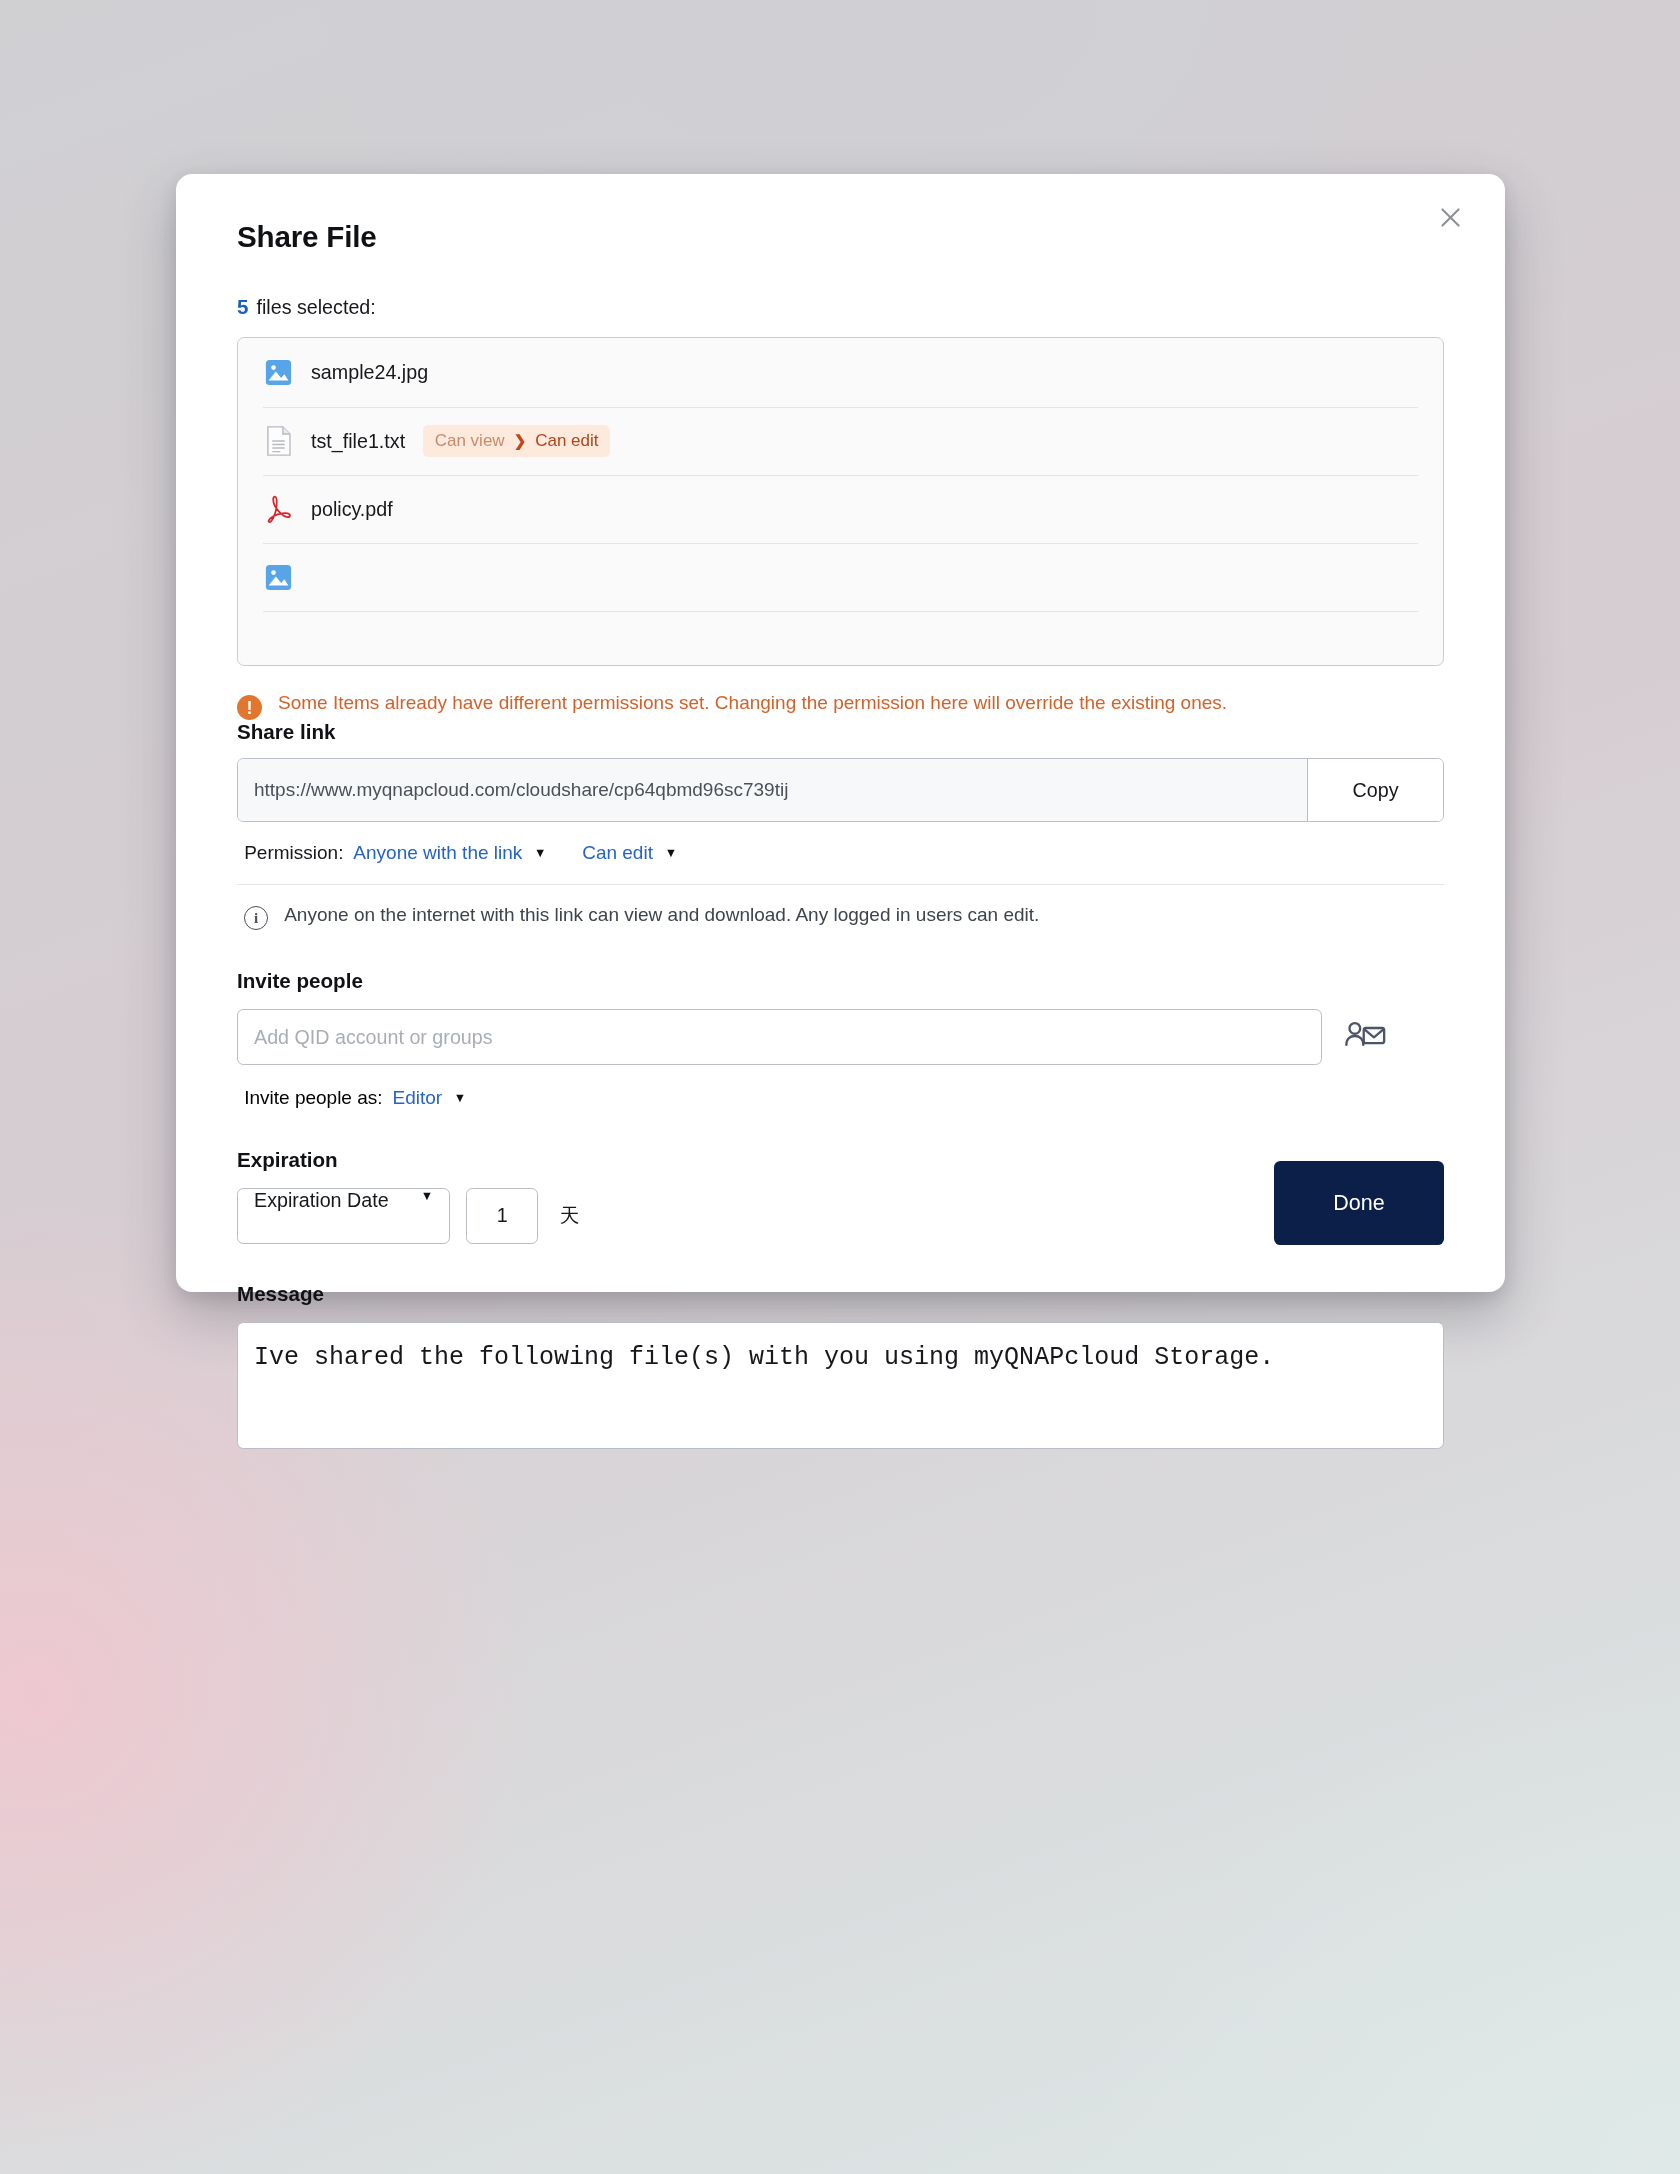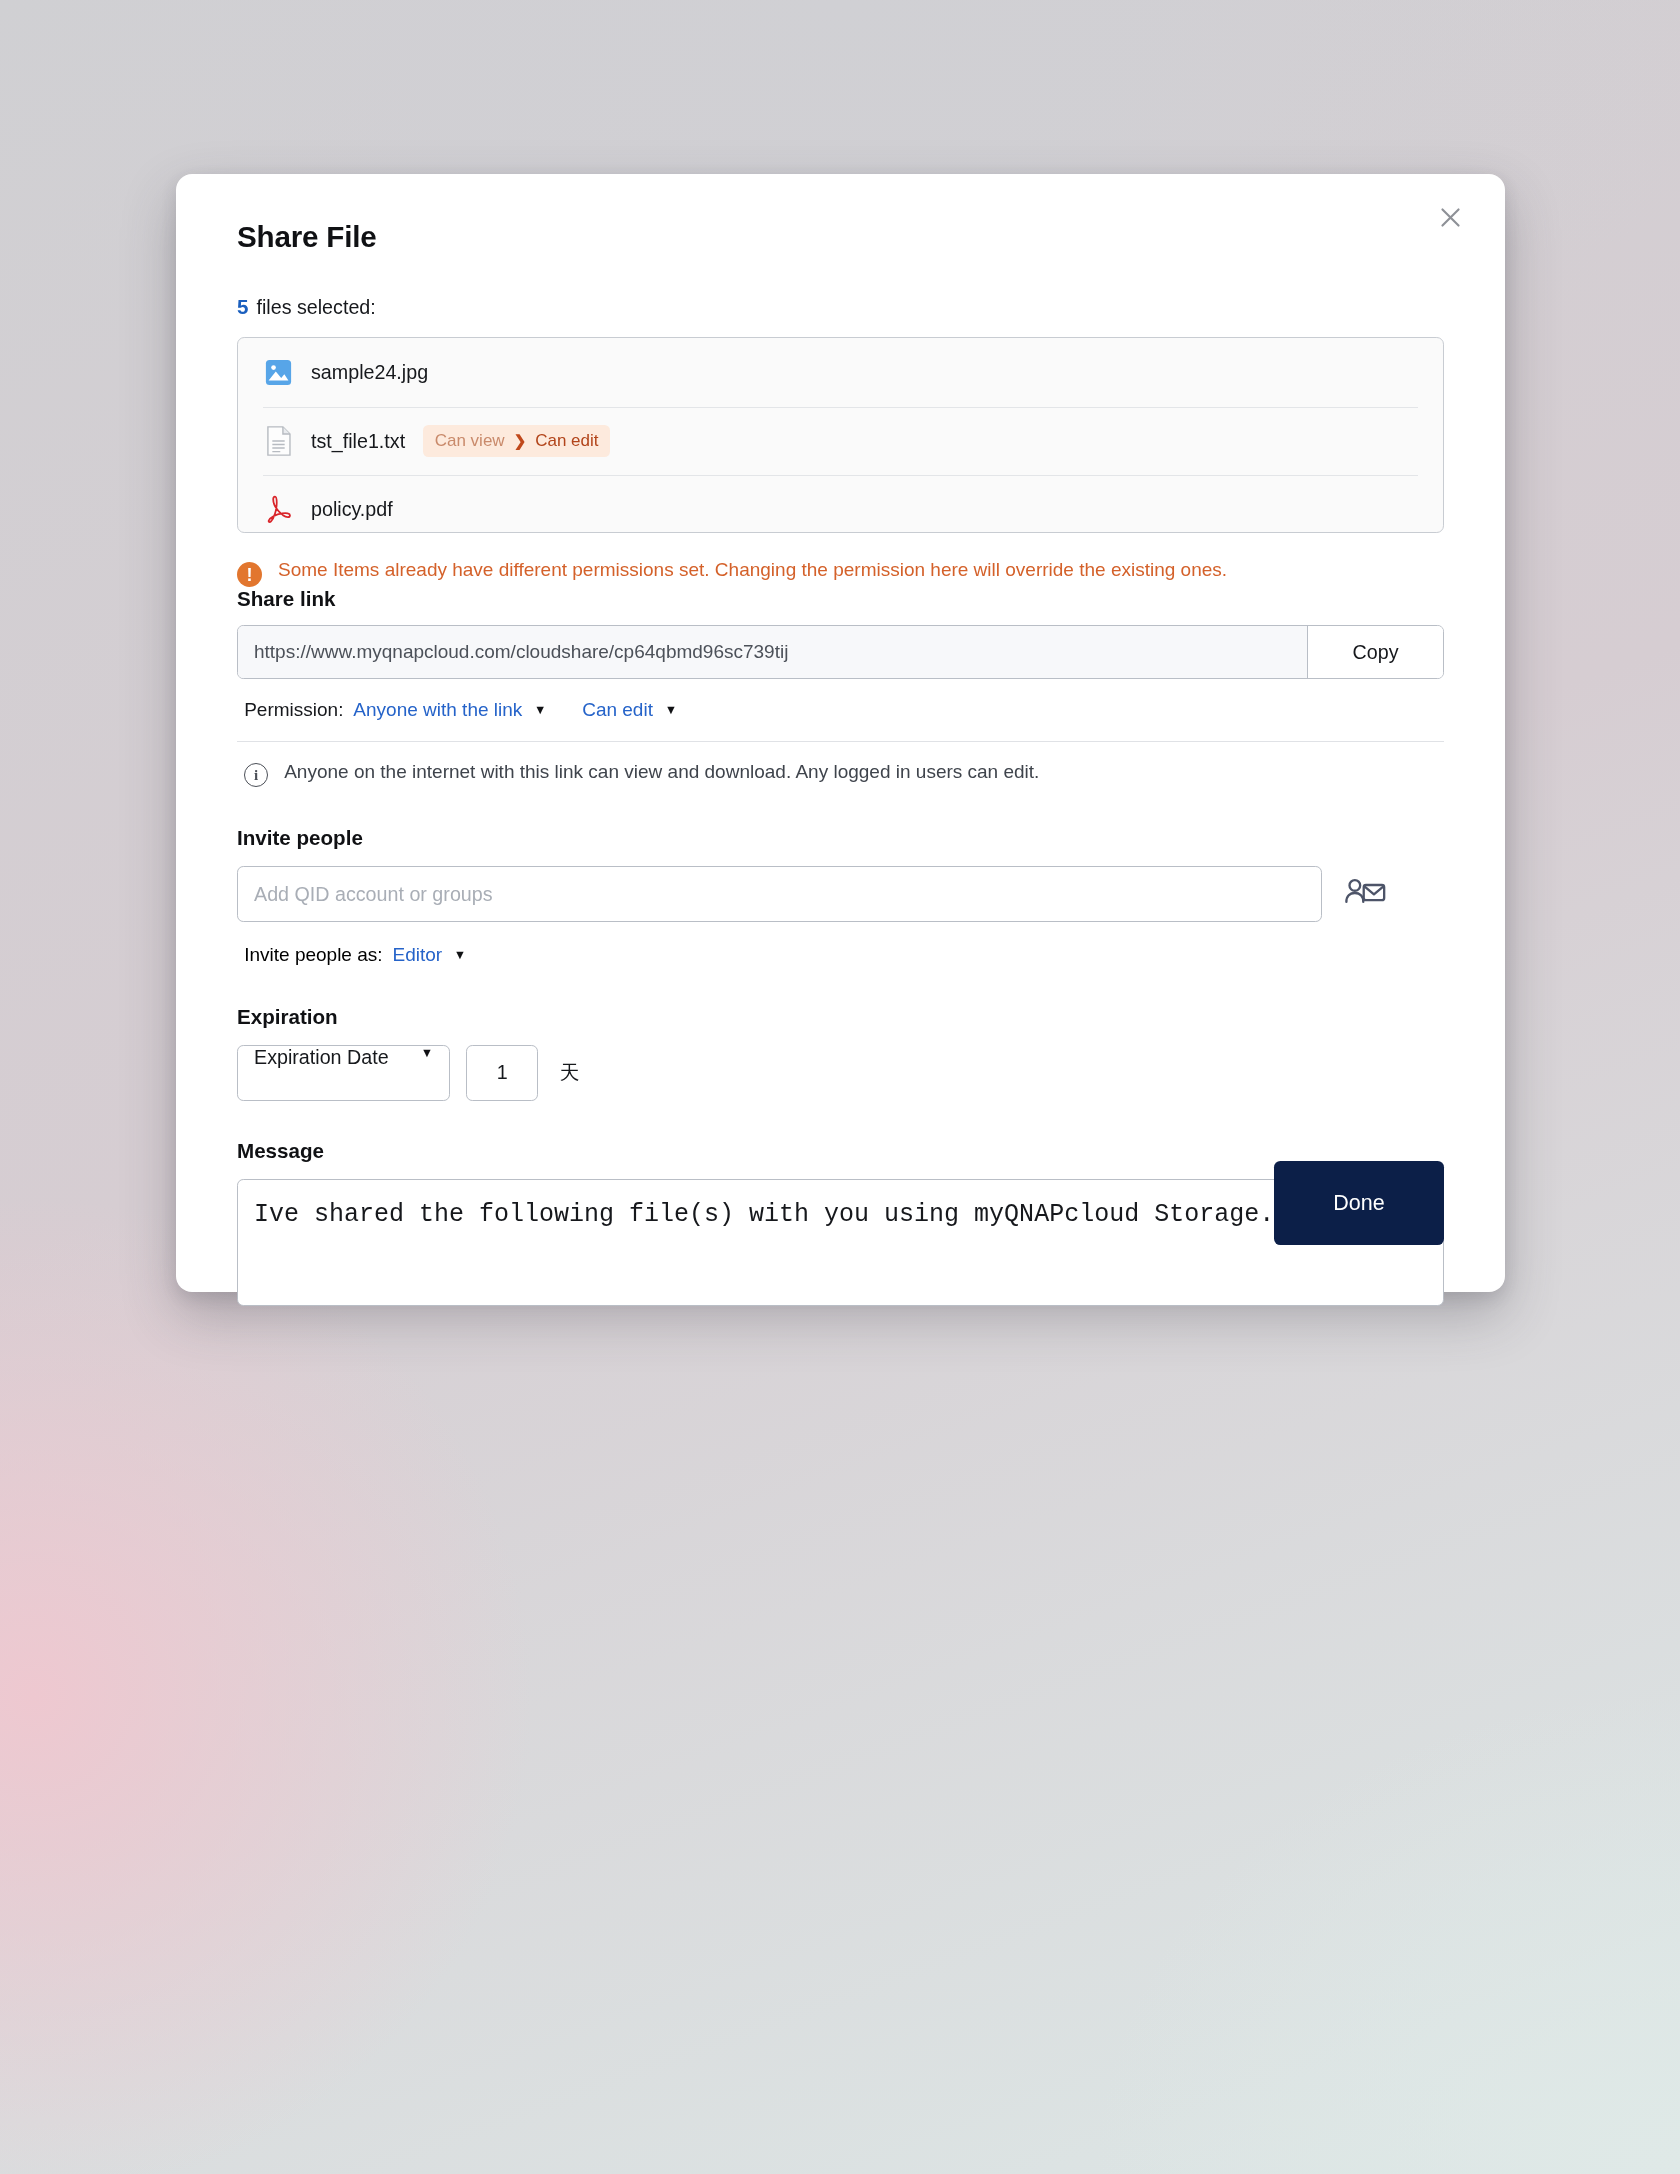--- a/index.html
+++ b/index.html
@@ -61,21 +61,21 @@
     color: #16181c;
     display: flex;
     align-items: baseline;
     gap: 8px;
   }
   .sel-count { color: #1a5fbe; font-weight: 600; font-size: 20.6px; }
 
   
   .file-list {
     margin-top: 18px;
-    height: 196px;
+    height: 329px;
     border: 0.9px solid #c8ccd2;
     border-radius: 7.2px;
     background: #fafafa;
     overflow: hidden;
     position: relative;
   }
   .file-scroll {
     height: 100%;
     overflow: hidden;
     padding: 0 0 0 0;
@@ -143,21 +143,21 @@
   }
 
   
   .share-link-wrap { }
   .link-row {
     margin-top: 14.3px;
     display: flex;
     border: 0.9px solid #b9bec6;
     border-radius: 6.3px;
     overflow: hidden;
-    height: 54px;
+    height: 64px;
   }
   .link-input {
     flex: 1;
     background: #f7f8fa;
     border: none;
     outline: none;
     font-size: 19px;
     color: #4c5159;
     padding: 0 16px;
     font-family: "Liberation Sans", sans-serif;

